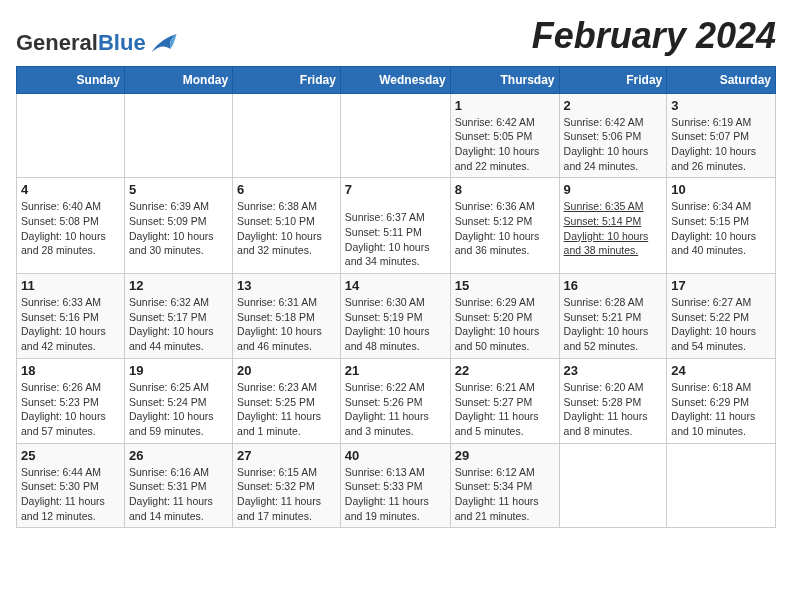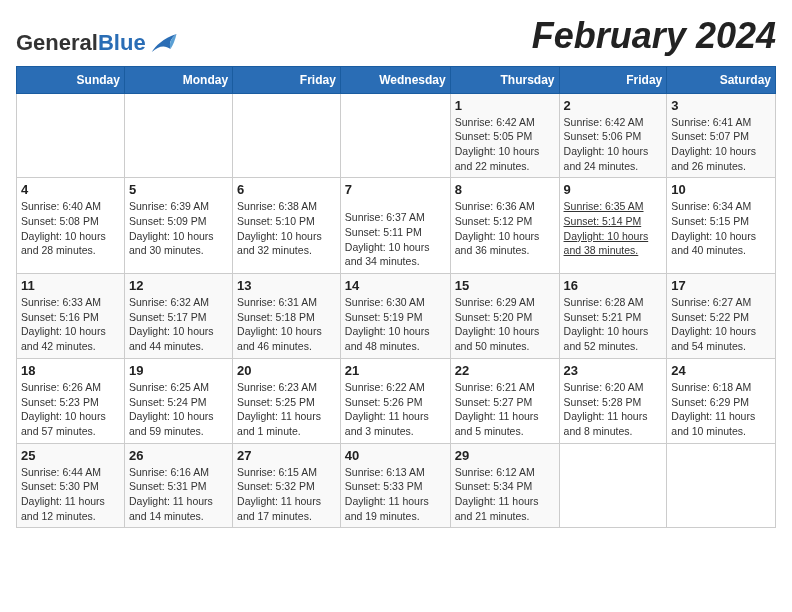--- a/index.html
+++ b/index.html
@@ -121,21 +121,21 @@
 Daylight: 10 hours and 22 minutes.</div>
         </td>
         <td>
           <div class="day-num">2</div>
           <div class="day-info" style="white-space: pre-line;">Sunrise: 6:42 AM
 Sunset: 5:06 PM
 Daylight: 10 hours and 24 minutes.</div>
         </td>
         <td>
           <div class="day-num">3</div>
-          <div class="day-info" style="white-space: pre-line;">Sunrise: 6:41 AM
+          <div class="day-info" style="white-space: pre-line;">Sunrise: 6:19 AM
 Sunset: 5:07 PM
 Daylight: 10 hours and 26 minutes.</div>
         </td>
       </tr>
       <tr>
         <td>
           <div class="day-num">4</div>
           <div class="day-info" style="white-space: pre-line;">Sunrise: 6:40 AM
 Sunset: 5:08 PM
 Daylight: 10 hours and 28 minutes.</div>

